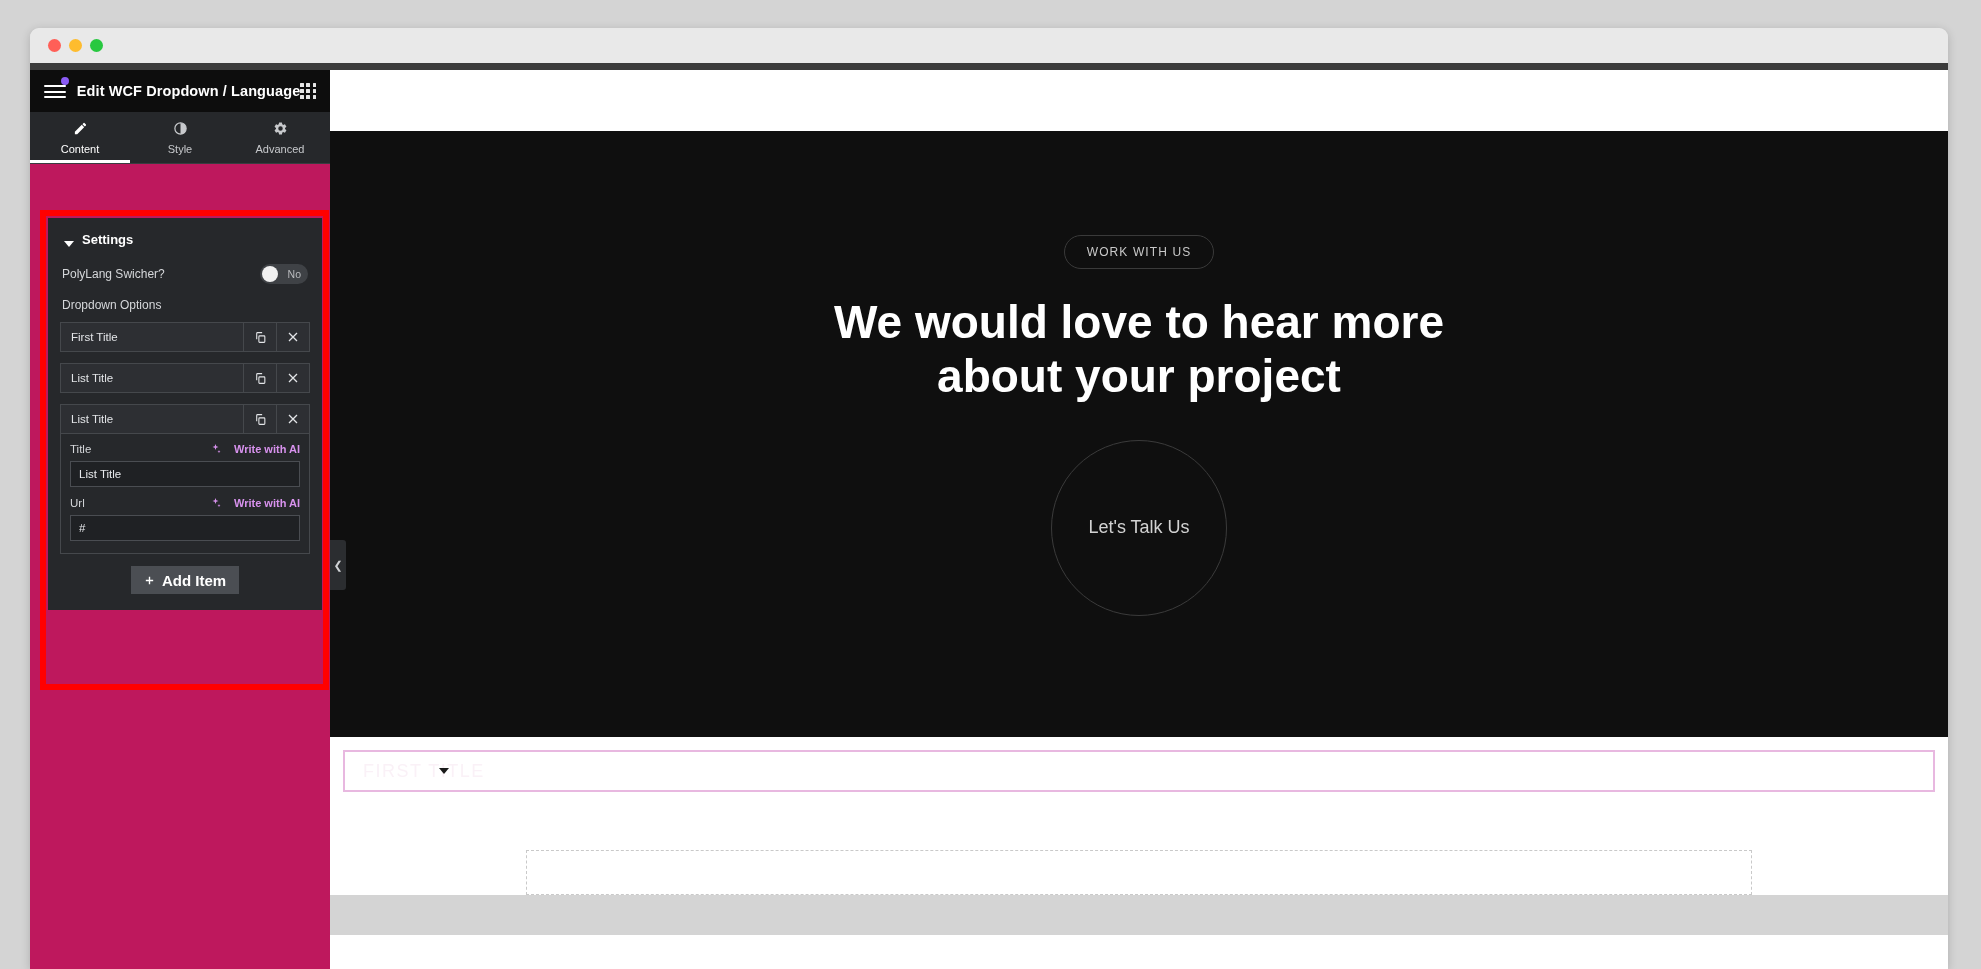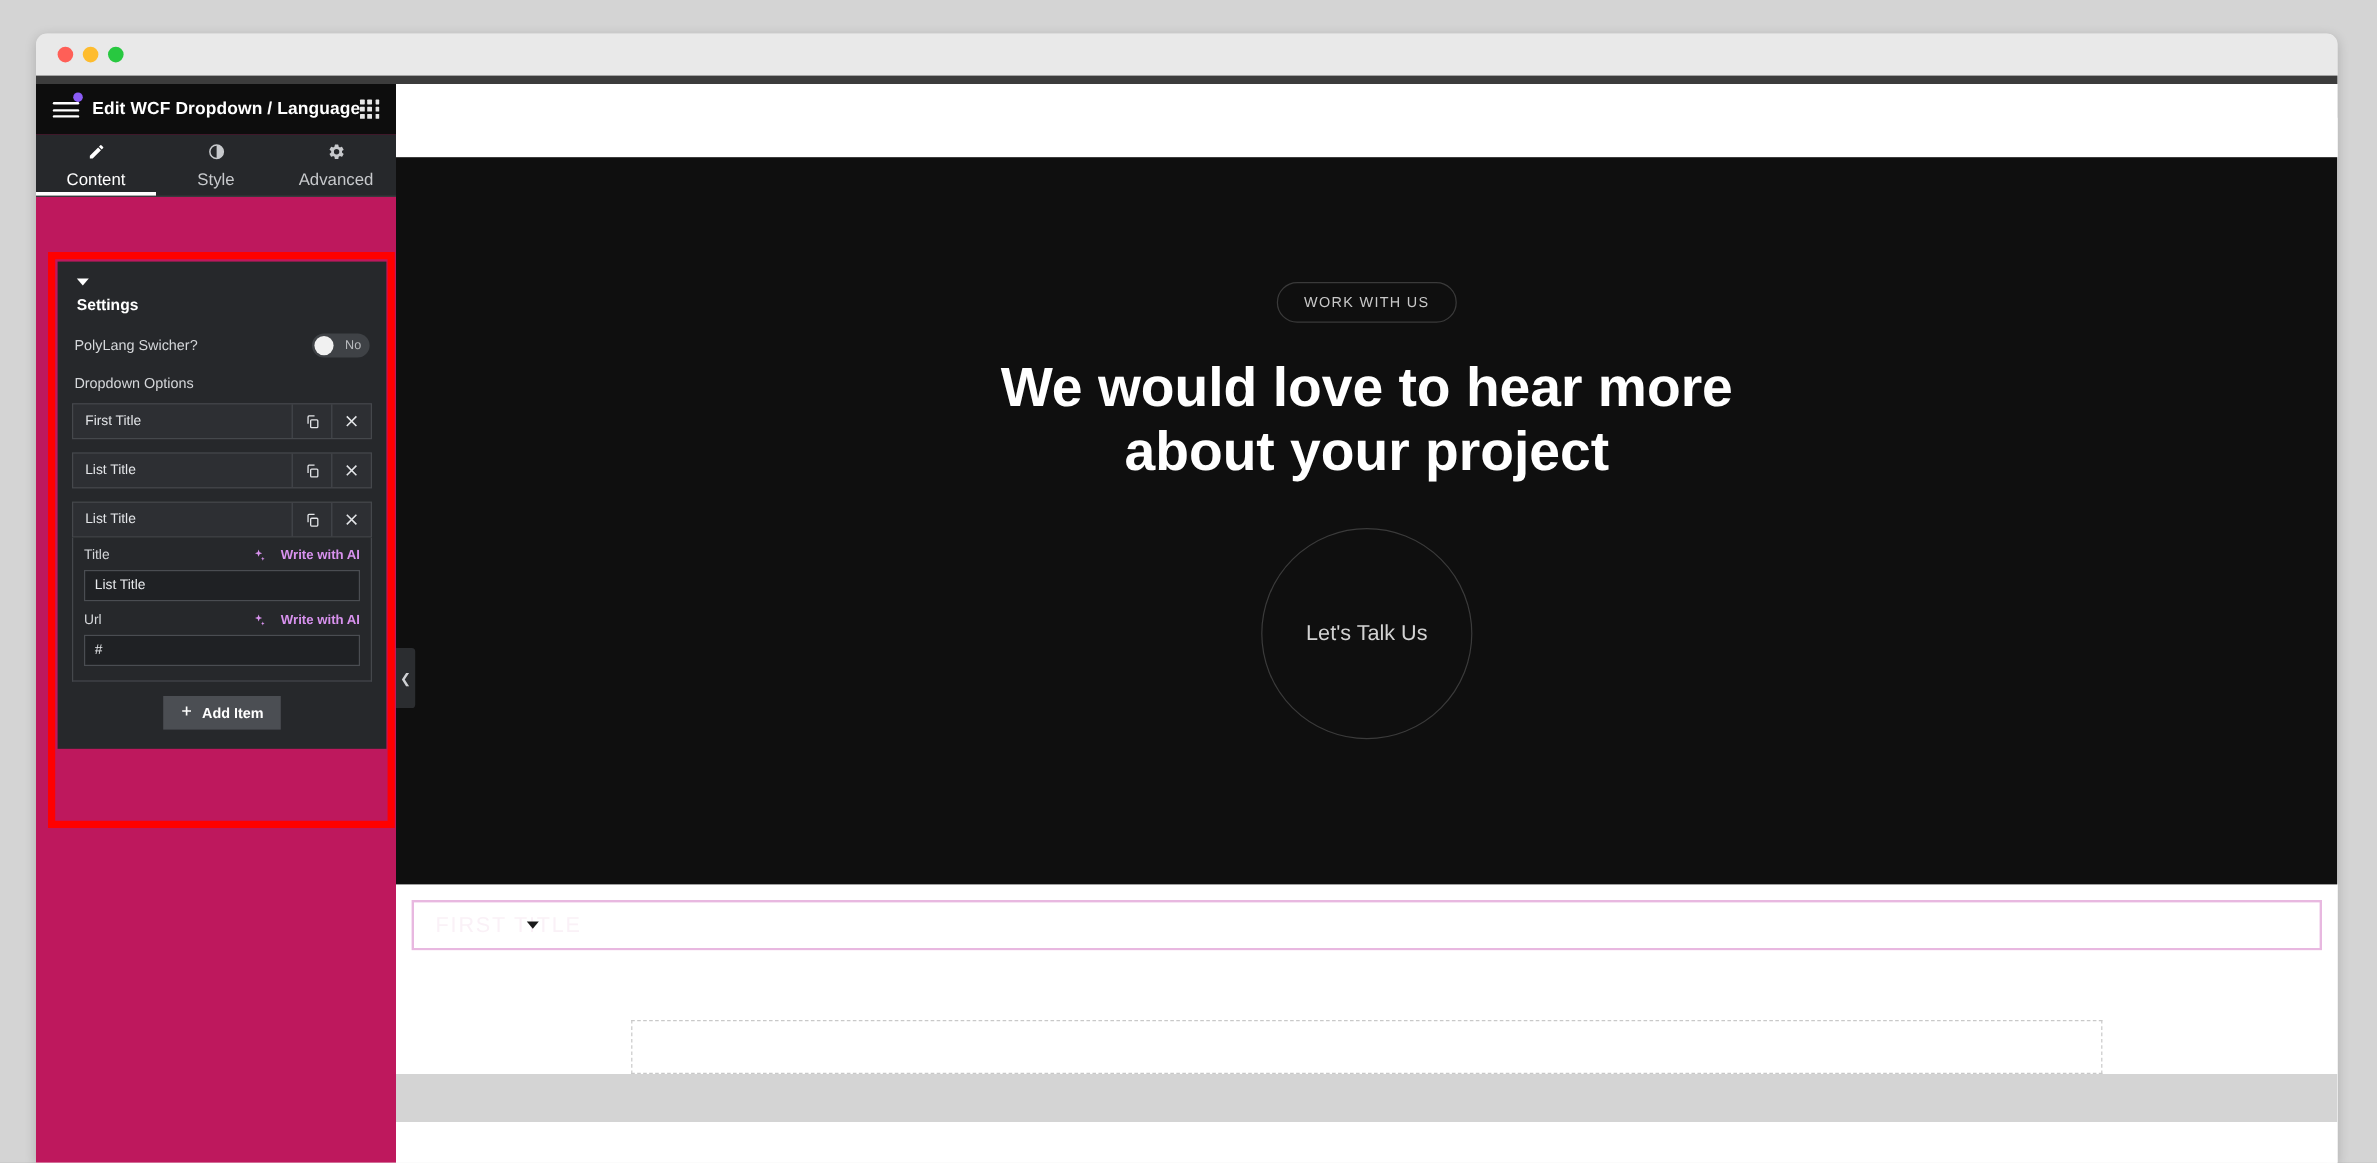--- a/index.html
+++ b/index.html
@@ -90,21 +90,21 @@
   
   #panel-tabs {
     display: flex; height: 52px;
     background: #26282b;
     border-bottom: 1px solid #3a3c40;
   }
   .tab {
     flex: 1; display: flex; flex-direction: column;
     align-items: center; justify-content: center;
     gap: 6px; cursor: pointer; position: relative;
-    color: #c7c9cc; font-size: 14px; text-align: center;
+    color: #c7c9cc; font-size: 11px; text-align: center;
   }
   .tab .tab-ico { height: 16px; display:flex; align-items:center; }
   .tab.active { color: #ffffff; }
   .tab.active::after {
     content: ""; position: absolute; bottom: 0; left: 0;
     width: 100%; height: 3px; background: #fff;
   }
 
   
   #highlight-box {
@@ -116,23 +116,22 @@
     z-index: 8;
   }
 
   #settings-section {
     position: absolute; left: 18px; top: 148px;
     width: 274px;
     background: #26282b;
     padding: 10px 12px 16px 12px;
   }
   #settings-head {
-    display: flex; align-items: flex-start; gap: 8px;
+    display: flex; align-items: flex-end; gap: 8px;
     padding: 4px 0 14px 4px;
-    flex-direction: column;
   }
   .caret-down {
     width: 0; height: 0;
     border-left: 5px solid transparent;
     border-right: 5px solid transparent;
     border-top: 6px solid #ffffff;
   }
   #settings-title { font-size: 13px; font-weight: bold; color: #fff; }
 
   .field-row {
@@ -202,23 +201,23 @@
     font-size: 11.5px;
     padding: 0 8px;
     font-family: "Liberation Sans", sans-serif;
     outline: none;
     margin-bottom: 10px;
   }
   .text-input:last-child { margin-bottom: 0; }
 
   #add-item-btn {
     display: flex; align-items: center; justify-content: center; gap: 7px;
-    width: 98px; height: 28px; margin: 6px auto 0 auto;
+    width: 108px; height: 28px; margin: 6px auto 0 auto;
     background: #4b4e53; color: #fff;
-    font-size: 12px; font-weight: bold;
+    font-size: 15px; font-weight: bold;
     border: none; cursor: pointer;
     font-family: "Liberation Sans", sans-serif;
   }
 
   
   #panel-collapse-handle {
     position: absolute; left: 300px; top: 470px;
     width: 16px; height: 50px;
     background: #2b2d30;
     border-radius: 0 3px 3px 0;

